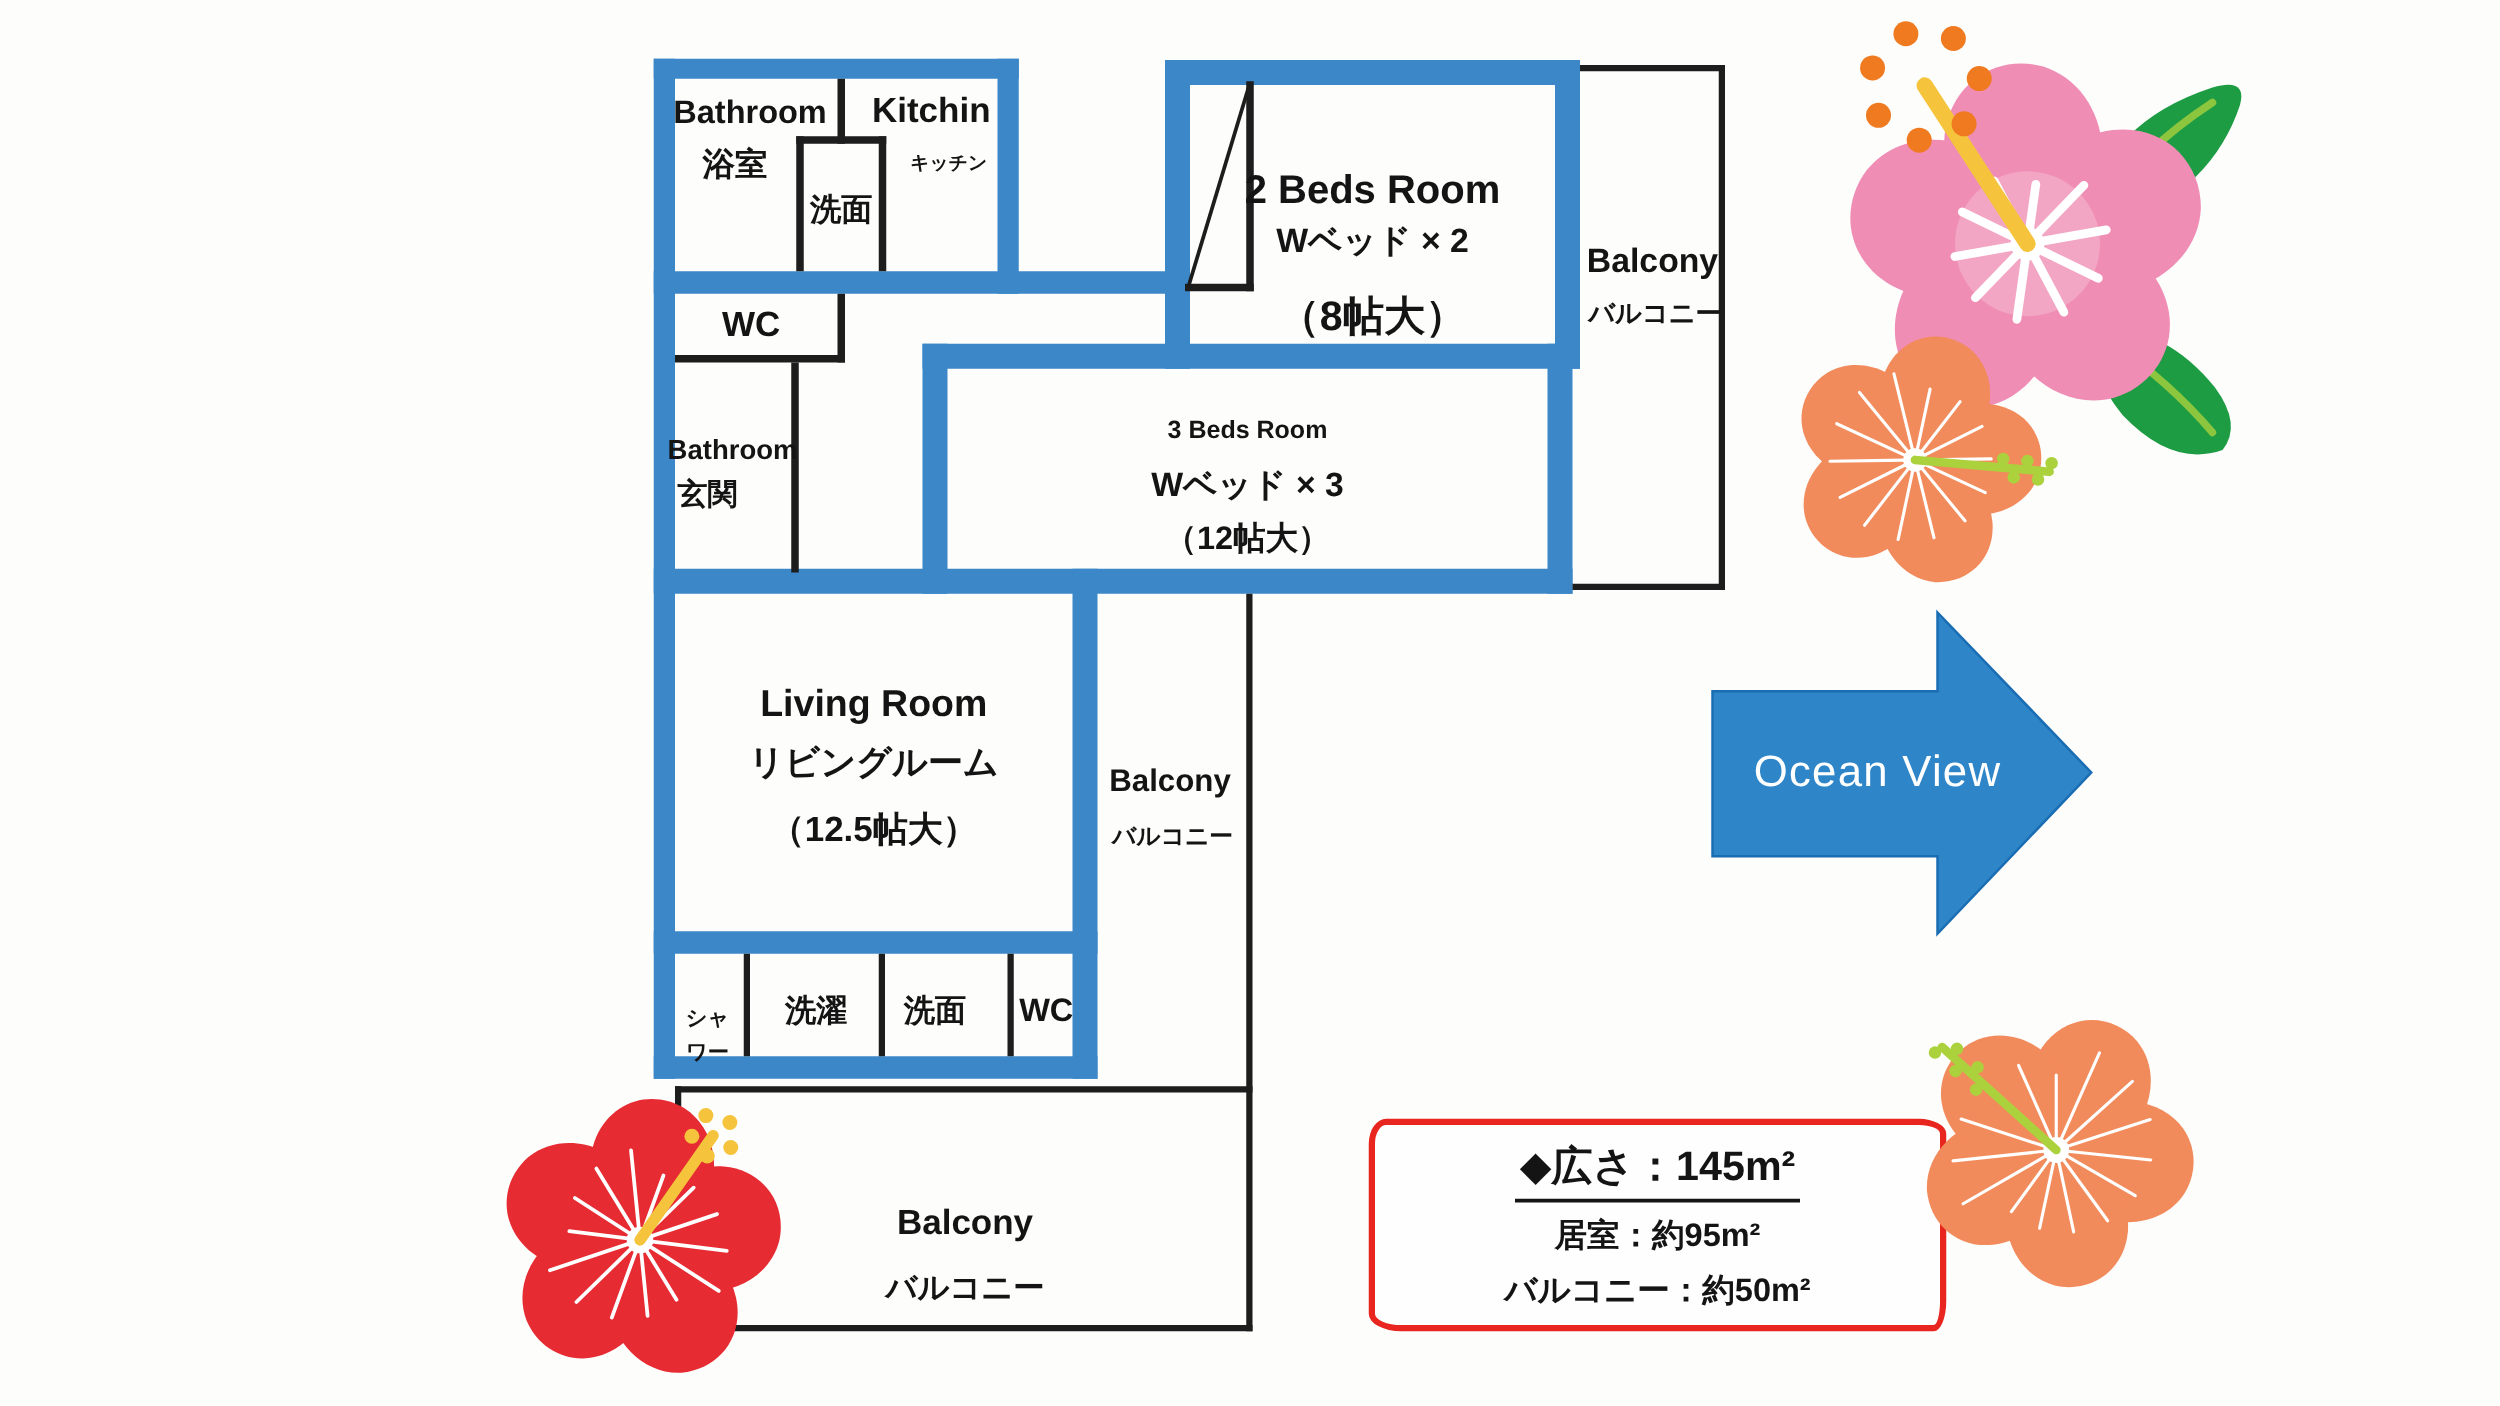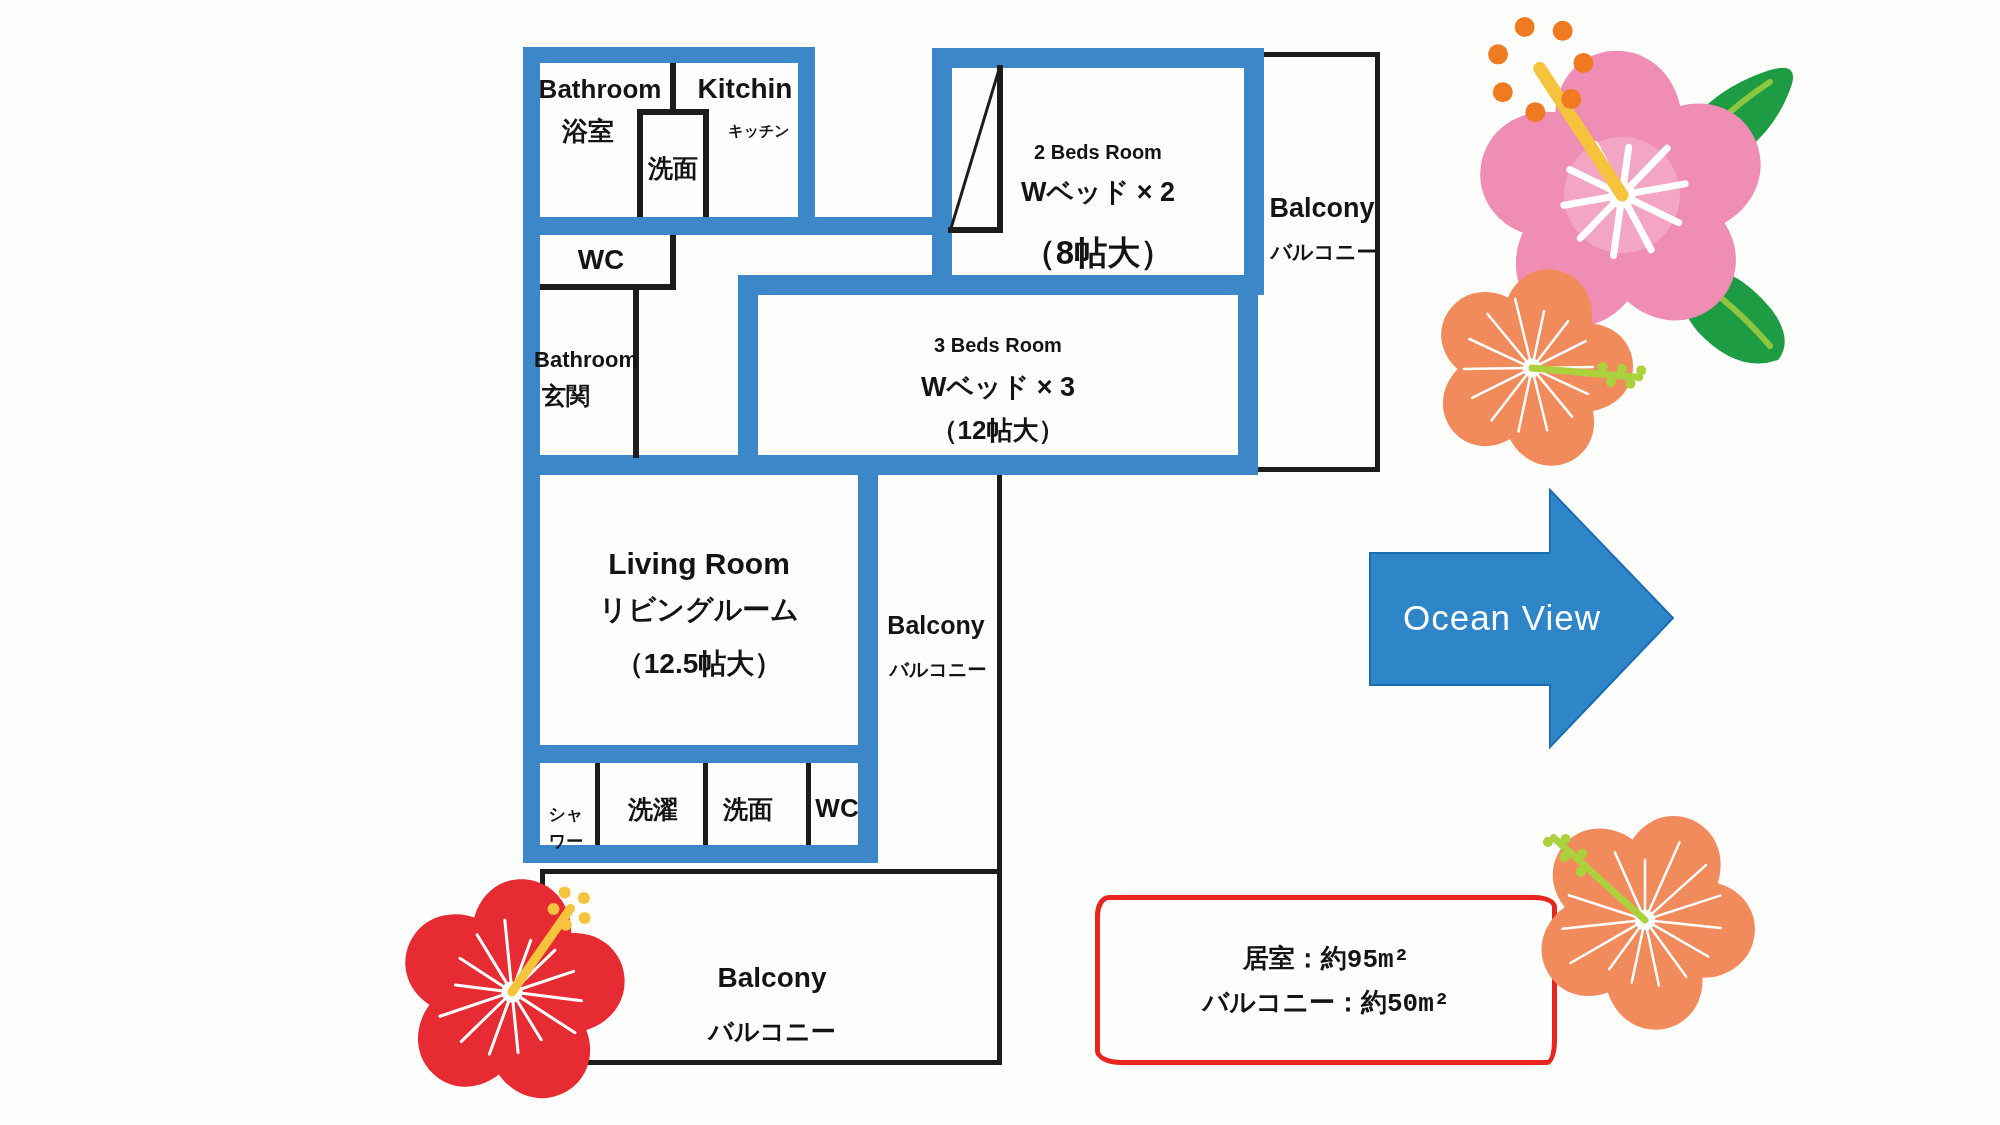--- a/index.html
+++ b/index.html
@@ -21,21 +21,21 @@
   }
   .info-box{
     position:absolute;left:1095px;top:895px;width:452px;height:160px;
     border:5px solid var(--info_red);
     border-radius:14px 22px 10px 26px / 20px 12px 24px 14px;
     display:flex;flex-direction:column;align-items:center;justify-content:center;
     gap:9px;background:#fffefe;
   }
   .info-line1{font-size:33px;font-weight:bold;color:var(--text_black);
     border-bottom:3px solid var(--text_black);padding:0 4px 3px 4px;}
-  .info-line2,.info-line3{font-size:26px;font-weight:bold;color:var(--text_black);font-family:Liberation Mono, monospace;}
+  .info-line2,.info-line3{font-size:26px;font-weight:bold;color:var(--text_black);}
 </style>
 </head>
 <body>
 
 <div class="canvas">
 
   <div class="bw" style="left:523px;top:47px;width:17px;height:816px"></div>
   <div class="bw" style="left:523px;top:47px;width:292px;height:16px"></div>
   <div class="bw" style="left:798px;top:47px;width:17px;height:188px"></div>
   <div class="bw" style="left:523px;top:217px;width:429px;height:18px"></div>
@@ -73,21 +73,21 @@
 
   <div class="lbl" style="left:600px;top:90px;font-size:26px">Bathroom</div>
   <div class="lbl" style="left:588px;top:132px;font-size:26px">浴室</div>
   <div class="lbl" style="left:745px;top:89px;font-size:28px">Kitchin</div>
   <div class="lbl" style="left:759px;top:131px;font-size:15px">キッチン</div>
   <div class="lbl" style="left:673px;top:168px;font-size:25px">洗面</div>
   <div class="lbl" style="left:601px;top:260px;font-size:28px">WC</div>
   <div class="lbl" style="left:586px;top:360px;font-size:22px">Bathroom</div>
   <div class="lbl" style="left:566px;top:396px;font-size:24px">玄関</div>
 
-  <div class="lbl" style="left:1098px;top:152px;font-size:20px">2 Beds Room</div>
+  <div class="lbl" style="left:1098px;top:152px;font-size:32px">2 Beds Room</div>
   <div class="lbl" style="left:1098px;top:193px;font-size:27px">Wベッド × 2</div>
   <div class="lbl" style="left:1098px;top:253px;font-size:33px">（8帖大）</div>
 
   <div class="lbl" style="left:1322px;top:209px;font-size:27px">Balcony</div>
   <div class="lbl" style="left:1324px;top:252px;font-size:21px">バルコニー</div>
 
   <div class="lbl" style="left:998px;top:345px;font-size:20px">3 Beds Room</div>
   <div class="lbl" style="left:998px;top:388px;font-size:27px">Wベッド × 3</div>
   <div class="lbl" style="left:998px;top:431px;font-size:26px">（12帖大）</div>
 
@@ -108,20 +108,21 @@
 
   <div class="lbl" style="left:772px;top:978px;font-size:28px">Balcony</div>
   <div class="lbl" style="left:772px;top:1031px;font-size:25px">バルコニー</div>
 
   <svg style="left:1368px;top:488px" width="310" height="264" viewBox="0 0 310 264">
     <polygon points="2,65 182,65 182,2 305,130 182,259 182,197 2,197" style="fill:var(--arrow_blue);stroke:var(--arrow_border);stroke-width:2"></polygon>
   </svg>
   <div class="arrow-label" style="left:1502px;top:618px">Ocean View</div>
 
   <div class="info-box">
+    <div class="info-line1">◆広さ：145m²</div>
     <div class="info-line2">居室：約95m²</div>
     <div class="info-line3">バルコニー：約50m²</div>
   </div>
 
   <svg style="left:1440px;top:20px" width="370" height="470" viewBox="0 0 370 470">
     <path d="M228,155 Q244,78 330,50 Q358,42 352,64 Q330,130 258,158 Q236,164 228,155 Z" style="fill:var(--leaf_green)"></path>
     <path d="M240,148 Q272,100 330,62" style="fill:none;stroke:var(--leaf_vein);stroke-width:6;stroke-linecap:round"></path>
     <path d="M235,242 Q292,240 332,290 Q354,320 338,340 Q298,354 258,312 Q230,278 235,242 Z" style="fill:var(--leaf_green)"></path>
     <path d="M247,252 Q296,286 330,326" style="fill:none;stroke:var(--leaf_vein);stroke-width:6;stroke-linecap:round"></path>
     <g>

